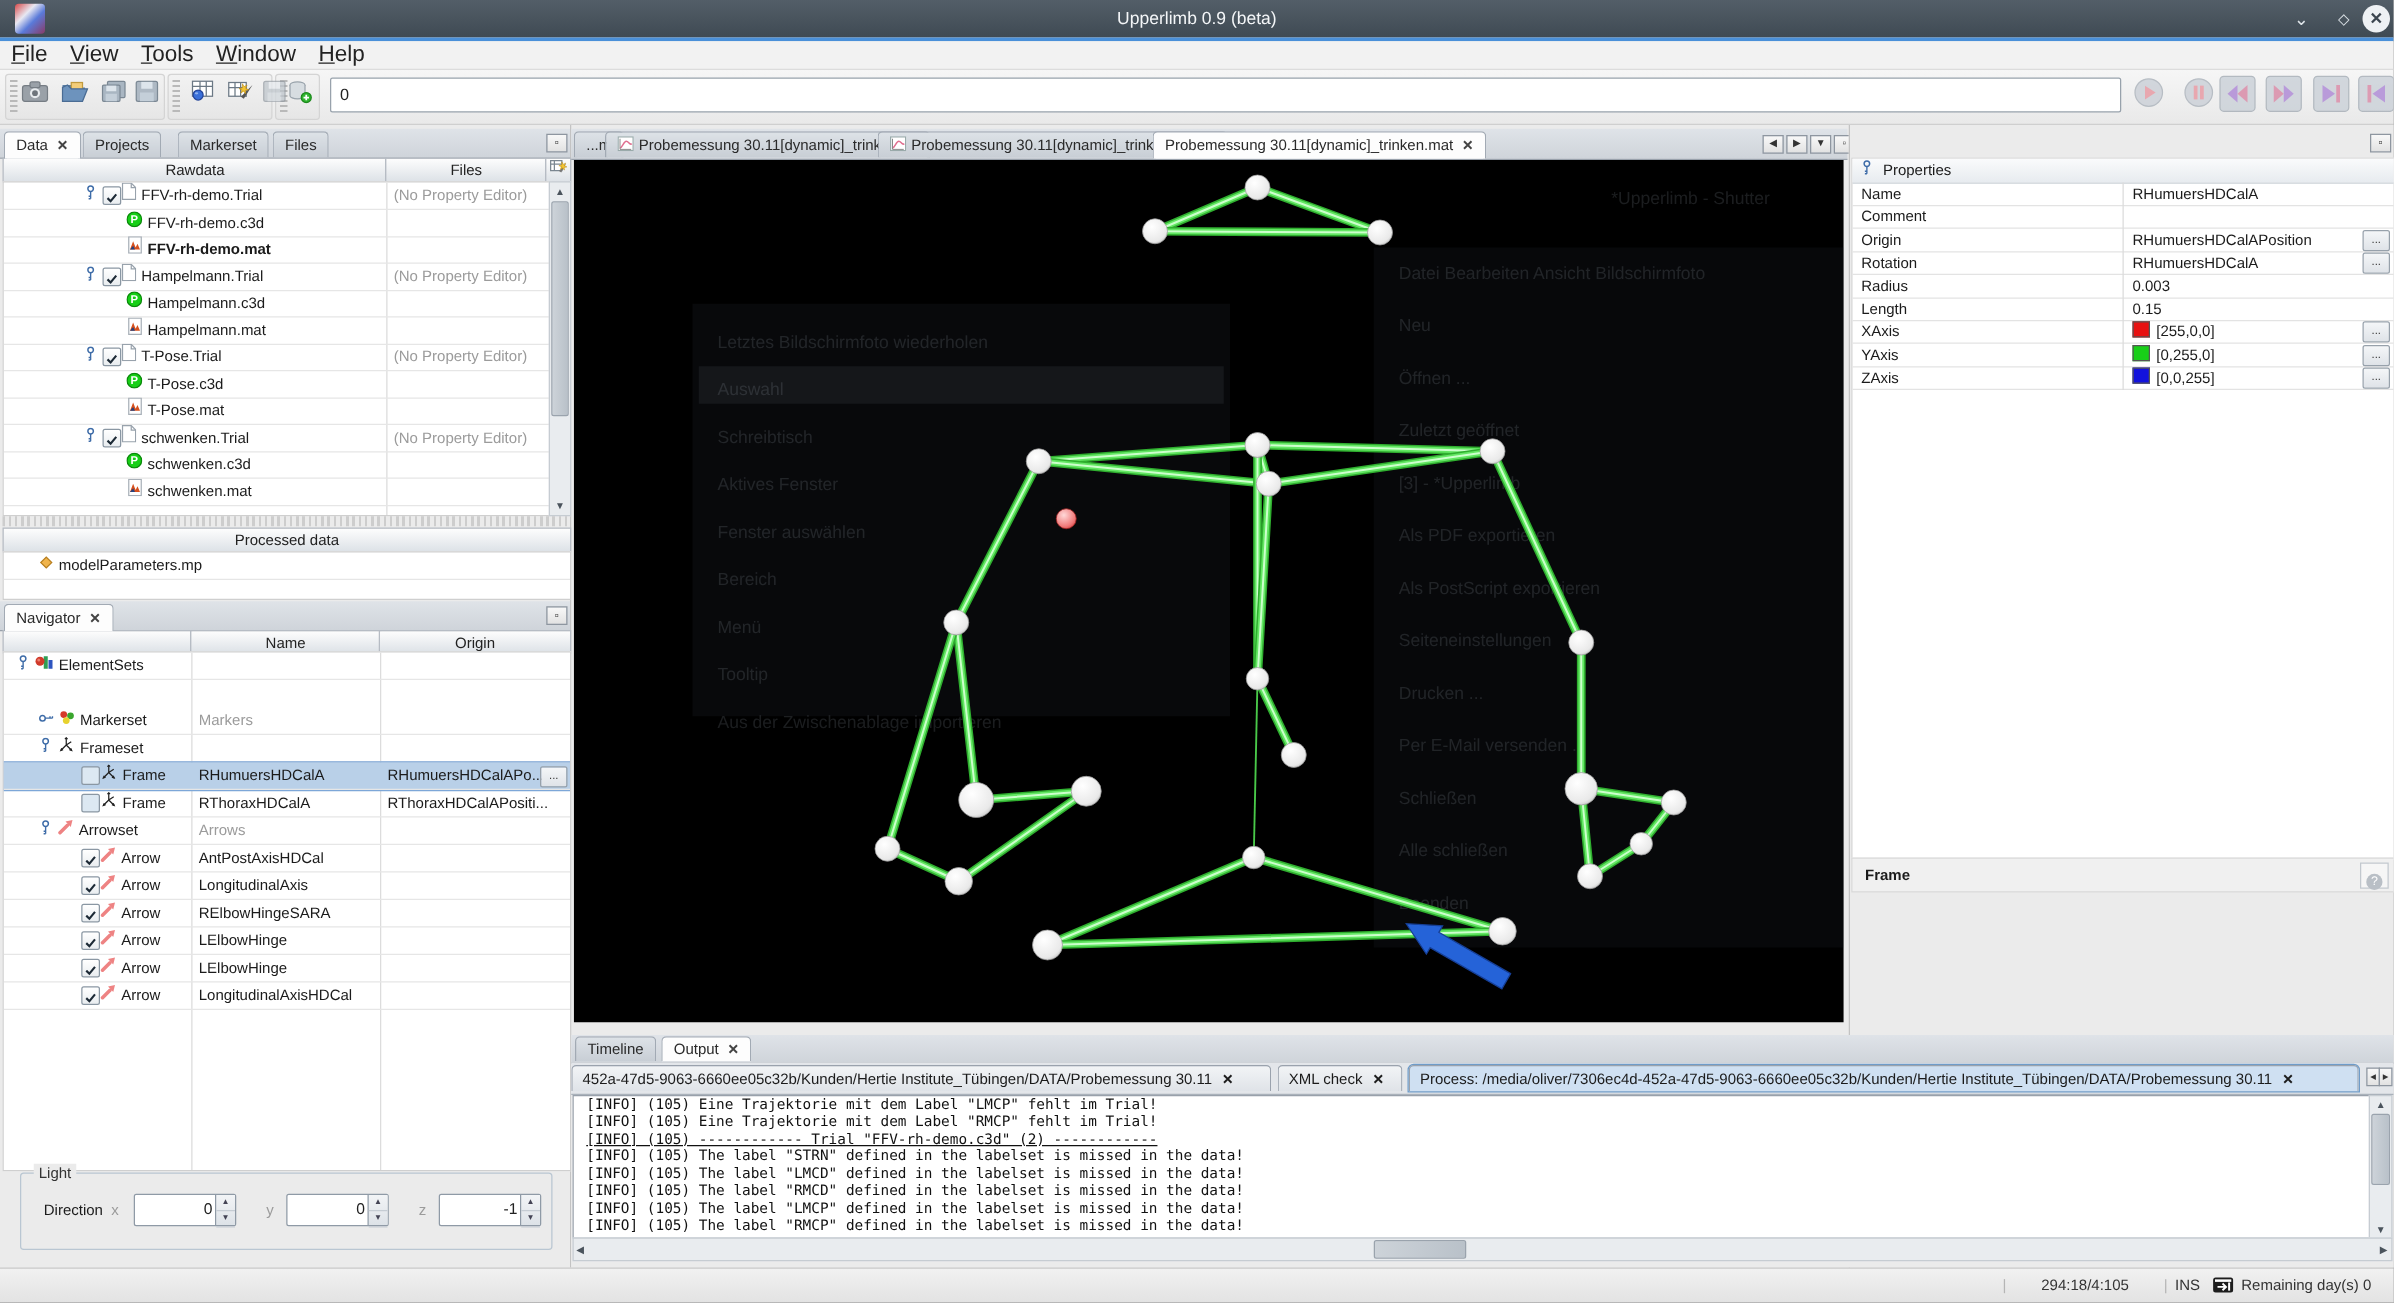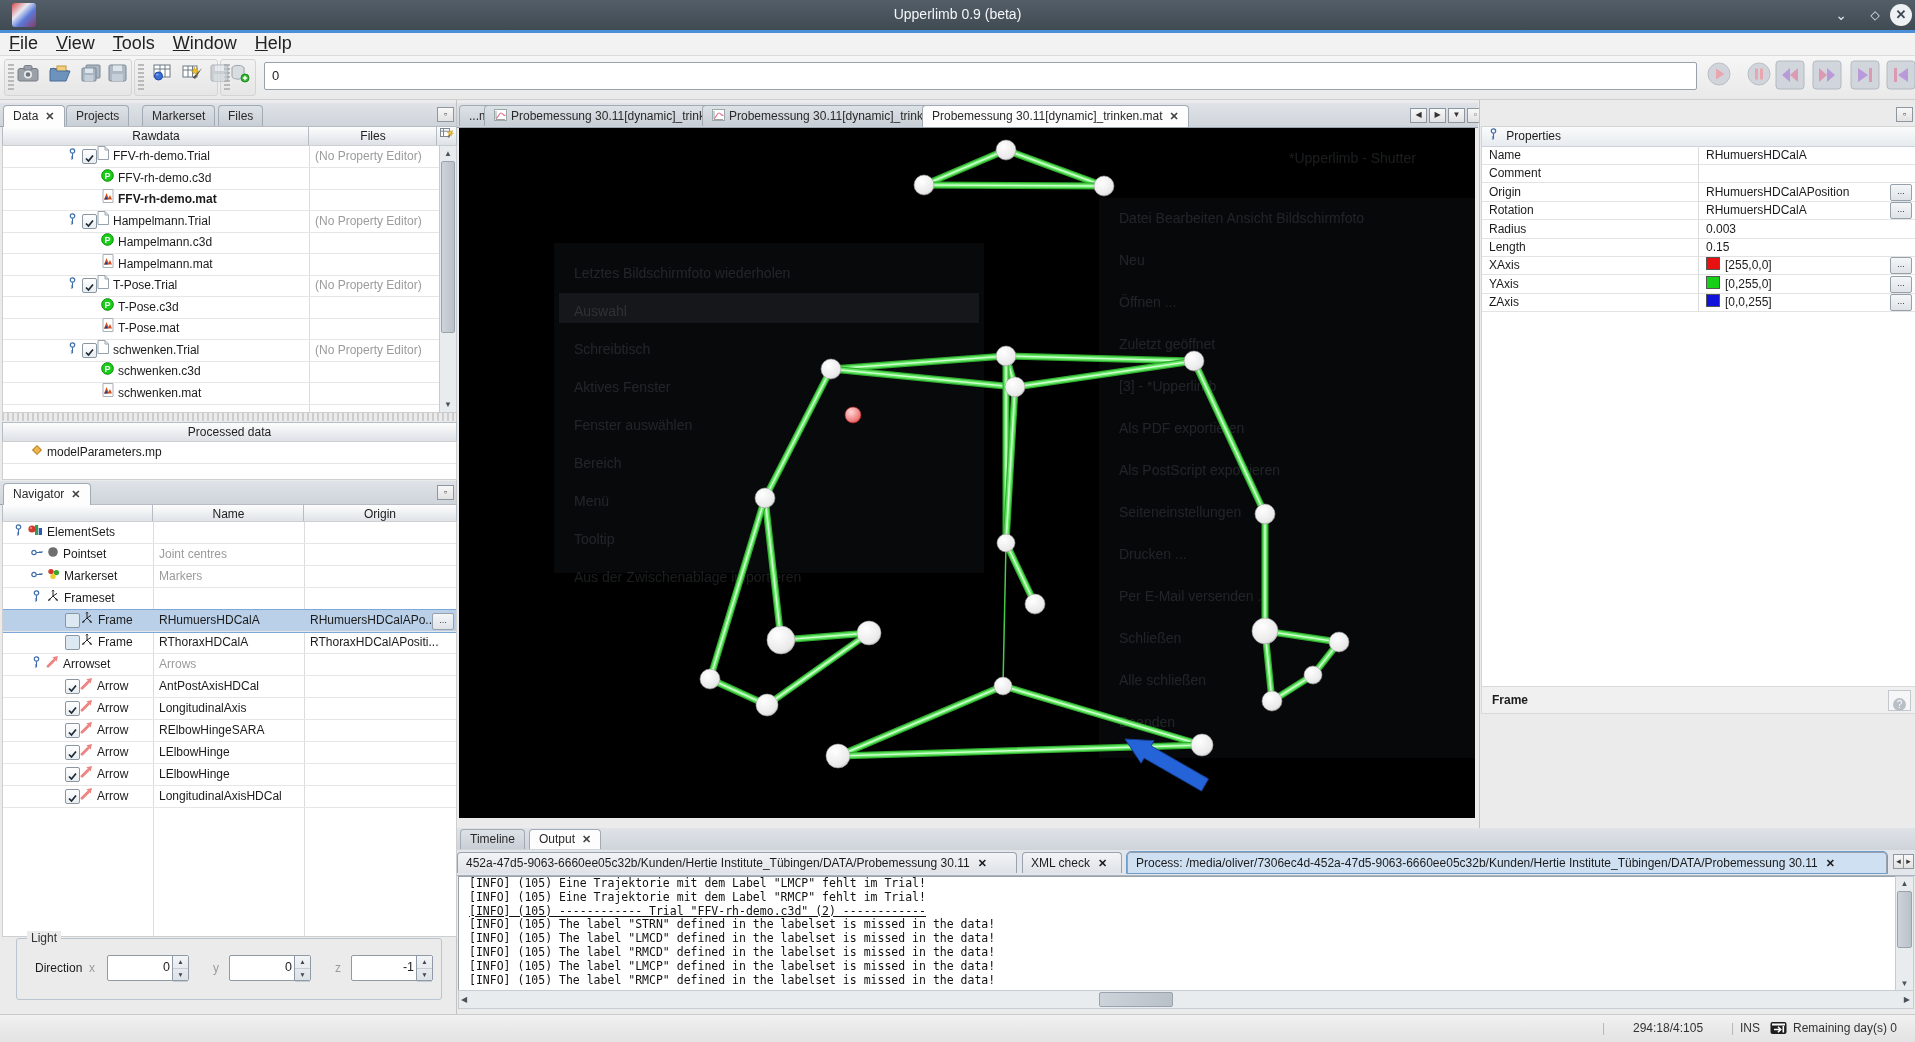--- a/index.html
+++ b/index.html
@@ -303,26 +303,20 @@
         <div class="vline" style="left:301px;"></div>
     <div class="treerow rowline" style="top: 0px;"><span style="display: inline-block; width: 10px;"></span><span class="ticon"><svg width="11" height="12" viewBox="0 0 11 12">
               <circle cx="5.5" cy="3" r="2.2" fill="none" stroke="#3e6ca8" stroke-width="1.2"></circle>
               <path d="M5.5 5.2V11M3.9 9h1.6M3.9 11h1.6" stroke="#3e6ca8" stroke-width="1.1" fill="none"></path>
             </svg></span><span class="ticon"><svg width="15" height="13" viewBox="0 0 15 13">
               <rect x="7" y="2" width="3.2" height="10" fill="#2e9e55"></rect>
               <rect x="10.8" y="5" width="3.2" height="7" fill="#2e55c0"></rect>
               <circle cx="4" cy="6" r="3.6" fill="#d03a2a"></circle>
               <circle cx="3" cy="5" r="1.2" fill="#ec7d6e"></circle>
             </svg></span><span>ElementSets</span></div>
-        <div class="treerow rowline" style="top: 22px;"><span style="display: inline-block; width: 28px;"></span><span class="ticon"><svg width="12" height="11" viewBox="0 0 12 11">
-              <circle cx="3" cy="5.5" r="2.2" fill="none" stroke="#3e6ca8" stroke-width="1.2"></circle>
-              <path d="M5.2 5.5H11M9 3.9v1.6M11 3.9v1.6" stroke="#3e6ca8" stroke-width="1.1" fill="none"></path>
-            </svg></span><span class="ticon"><svg width="12" height="12" viewBox="0 0 12 12">
-              <circle cx="6" cy="6" r="4.8" fill="#6e6e6e"></circle>
-            </svg></span><span>Pointset</span><span class="graytx" style="position: absolute; left: 156px;">Joint centres</span></div>
         <div class="treerow rowline" style="top: 44px;"><span style="display: inline-block; width: 28px;"></span><span class="ticon"><svg width="12" height="11" viewBox="0 0 12 11">
               <circle cx="3" cy="5.5" r="2.2" fill="none" stroke="#3e6ca8" stroke-width="1.2"></circle>
               <path d="M5.2 5.5H11M9 3.9v1.6M11 3.9v1.6" stroke="#3e6ca8" stroke-width="1.1" fill="none"></path>
             </svg></span><span class="ticon"><svg width="13" height="12" viewBox="0 0 13 12">
               <circle cx="4" cy="3.6" r="2.7" fill="#d63a2a"></circle>
               <circle cx="9.4" cy="4.6" r="2.7" fill="#3aa62e"></circle>
               <circle cx="6" cy="8.4" r="2.7" fill="#e7d22e"></circle>
             </svg></span><span>Markerset</span><span class="graytx" style="position: absolute; left: 156px;">Markers</span></div>
         <div class="treerow rowline" style="top: 66px;"><span style="display: inline-block; width: 28px;"></span><span class="ticon"><svg width="11" height="12" viewBox="0 0 11 12">
               <circle cx="5.5" cy="3" r="2.2" fill="none" stroke="#3e6ca8" stroke-width="1.2"></circle>

